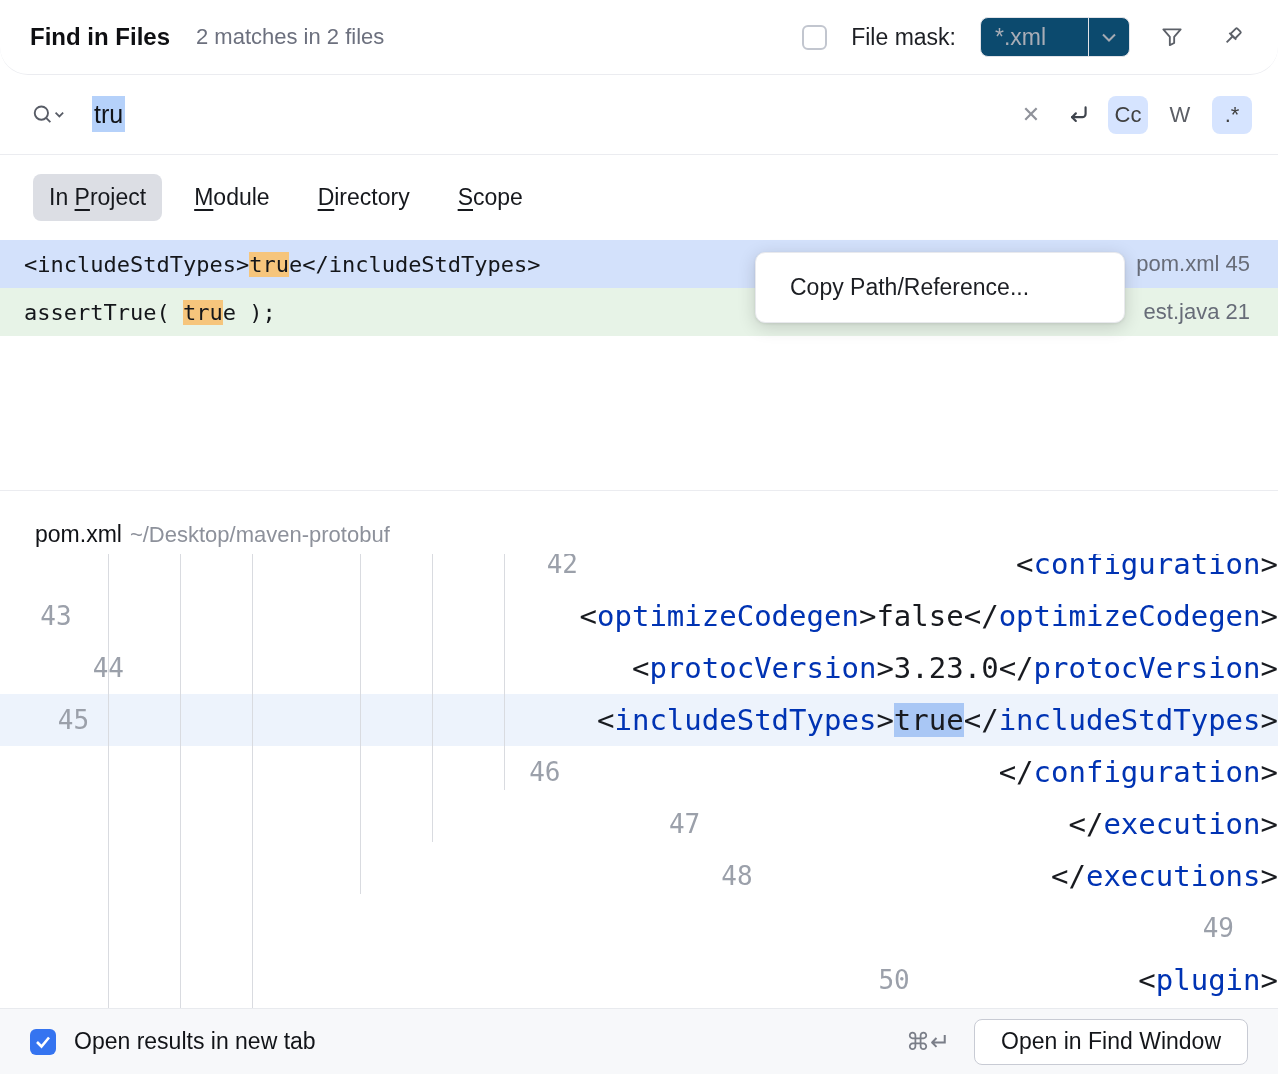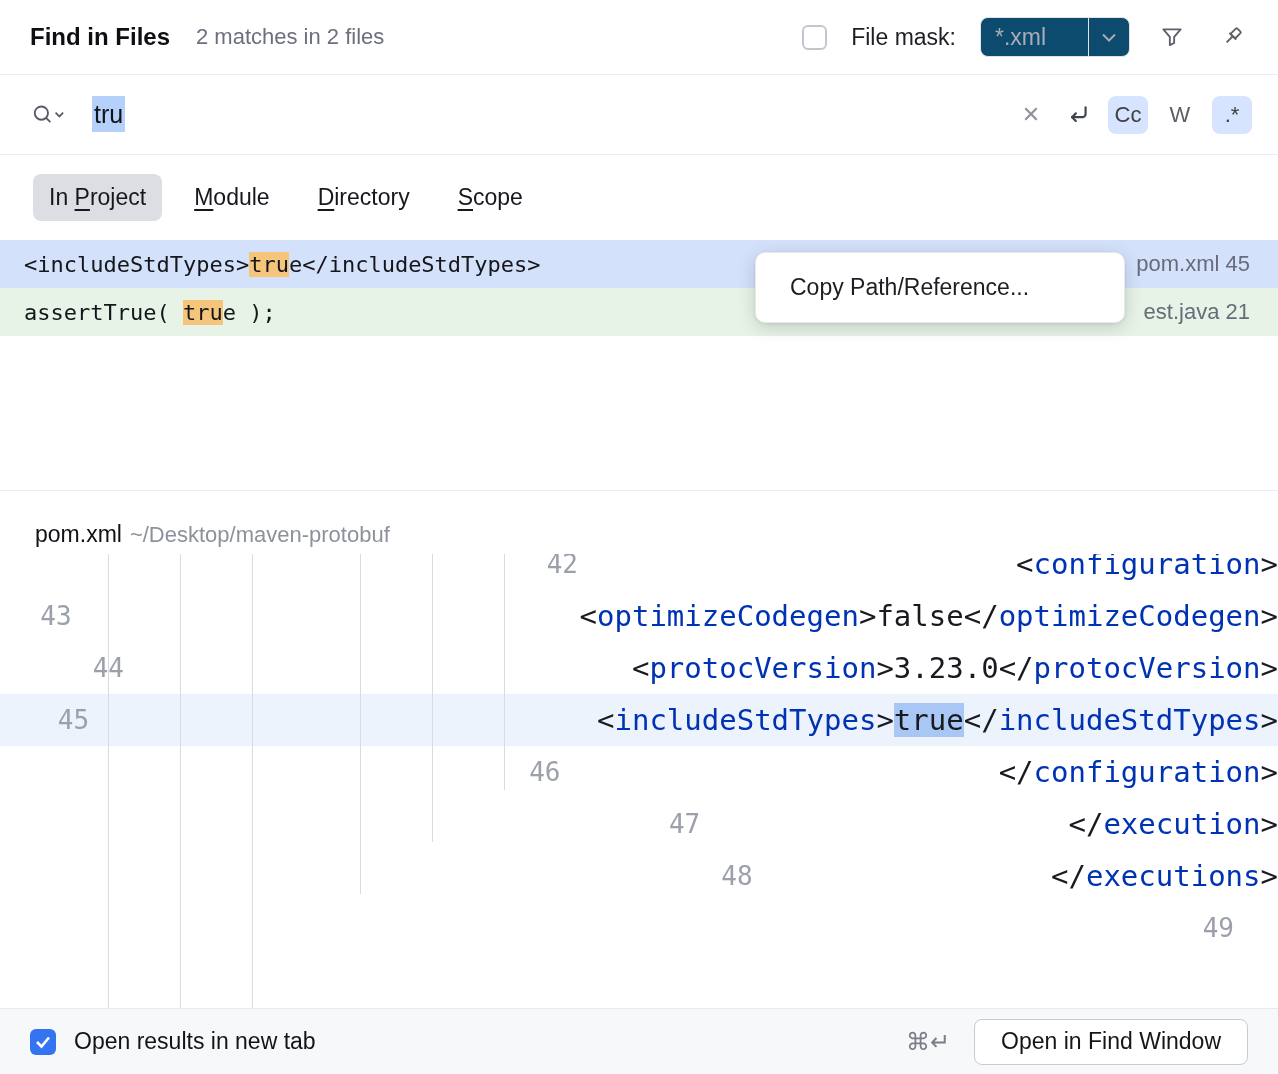--- a/index.html
+++ b/index.html
@@ -2,21 +2,21 @@
 <html style="--accent: #3574f0; --divider: #ebecf0; --muted: #6c707e; --row-selected: #d3e1fb; --row-green: #e7f3e7; --match-orange: #f6c57c; --editor-match: #a9c7f5; --caret-row: #edf3fc; --tag-blue: #0033b3; --gutter: #9ba0aa; --toggle-bg: #d6e4ff; --guide: #d9dbe0;"><head>
 <meta charset="utf-8">
 <style>
   * { box-sizing: border-box; margin: 0; padding: 0; }
   html,body { width:1278px; height:1074px; overflow:hidden; }
   body {
     position:relative; background:#fff; color:#1d1f24;
     font-family:"Liberation Sans", sans-serif;
   }
   
-  .header { height:75px; border-bottom:1px solid var(--divider); display:flex; align-items:center; padding:0 28px 0 30px; }
+  .header { height:75px; border-bottom:1px solid var(--divider); display:flex; align-items:center; padding:0 28px 0 30px;border-radius:28px; }
   .title { font-size:24px; font-weight:700; color:#0e0f12; }
   .summary { font-size:22px; color:var(--muted); margin-left:26px; }
   .header-right { margin-left:auto; display:flex; align-items:center; gap:24px; }
   .cbx-unchecked { width:25px; height:25px; border:2px solid #c2c6cf; border-radius:6px; background:#fff; flex:none; }
   .fm-label { font-size:23px; color:#1d1f24; }
   .combo { width:150px; height:40px; border:1px solid #e2e3e8; background:#0c4a6e; border-radius:8px; display:flex; align-items:center; overflow:hidden; }
   .combo-val { flex:1; padding-left:14px; font-size:23px; color:#a9adb6; }
   .combo-sep { width:1px; height:42px; background:#e2e3e8; }
   .combo-chev { width:40px; display:flex; align-items:center; justify-content:center; }
   .icon-btn { width:36px; height:36px; display:flex; align-items:center; justify-content:center; }
@@ -178,20 +178,24 @@
         <span class="gut">47</span>
         <span class="code">                  <span class="tk-p">&lt;/</span><span class="tk-t">execution</span><span class="tk-p">&gt;</span></span>
       </div>
       <div class="ed-row">
         <span class="gut">48</span>
         <span class="code">              <span class="tk-p">&lt;/</span><span class="tk-t">executions</span><span class="tk-p">&gt;</span></span>
       </div>
       <div class="ed-row">
         <span class="gut">49</span>
       </div>
+      <div class="ed-row">
+        <span class="gut">50</span>
+        <span class="code">          <span class="tk-p">&lt;</span><span class="tk-t">plugin</span><span class="tk-p">&gt;</span></span>
+      </div>
     </div>
   <div class="guide" style="left:108px; height:454px;"></div>
   <div class="guide" style="left:180px; height:454px;"></div>
   <div class="guide" style="left:252px; height:454px;"></div>
   <div class="guide" style="left:360px; height:340px;"></div>
   <div class="guide" style="left:432px; height:288px;"></div>
   <div class="guide" style="left:504px; height:236px;"></div>
 </div>
 
 <div class="footer">

